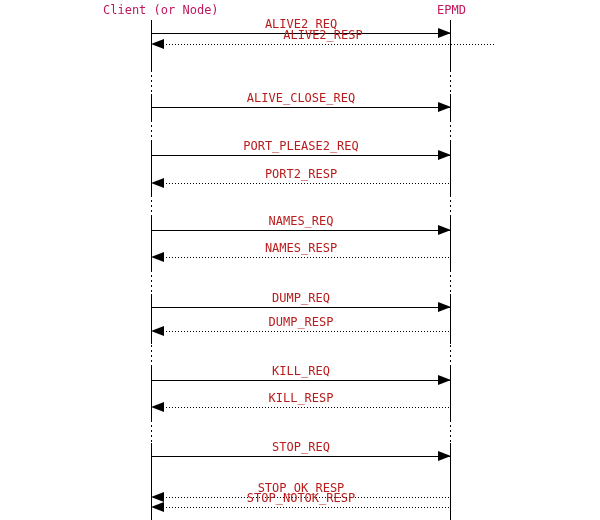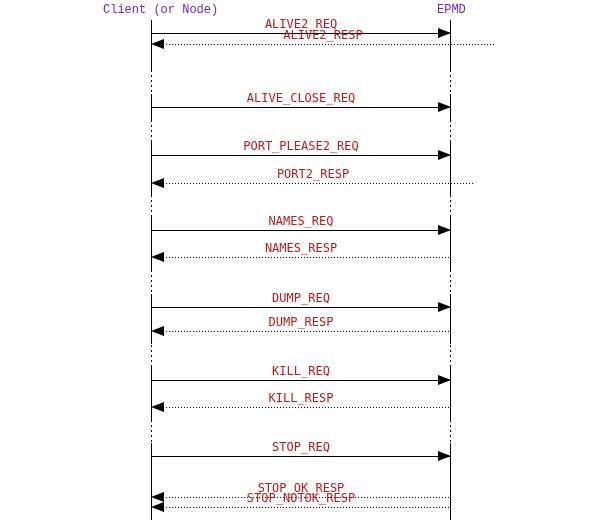--- a/index.html
+++ b/index.html
@@ -19,22 +19,21 @@
     background: #ffffff;
     color: #000000;
     overflow: hidden;
   }
   .actor {
     position: absolute;
     top: 3px;
     font-size: 12px;
     line-height: 14px;
     white-space: pre;
-    color: #6d28d9;
-    font-family: Liberation Mono, monospace;
+    color: #be185d;
   }
   .actor-left  { left: 103px; }
   .actor-right { left: 437px; }
 
   .lifeline {
     position: absolute;
     width: 1px;
   }
   .dotted-v {
     background: repeating-linear-gradient(to bottom, #000 0 2px, transparent 2px 5px);
@@ -126,21 +125,21 @@
     <div class="message" style="top: 91px;">
     <div class="msg-label">ALIVE_CLOSE_REQ</div>
     <div class="msg-line line-solid"></div>
     <div class="msg-head head-right"></div>
   </div>
     <div class="message" style="top: 139px;">
     <div class="msg-label">PORT_PLEASE2_REQ</div>
     <div class="msg-line line-solid"></div>
     <div class="msg-head head-right"></div>
   </div>
-    <div class="message" style="top: 167px; padding-left: 24px;">
+    <div class="message" style="top: 167px;">
     <div class="msg-label">PORT2_RESP</div>
     <div class="msg-line line-dotted"></div>
     <div class="msg-head head-left"></div>
   </div>
     <div class="message" style="top: 241px;">
     <div class="msg-label">NAMES_RESP</div>
     <div class="msg-line line-dotted"></div>
     <div class="msg-head head-left"></div>
   </div>
     <div class="message" style="top: 214px;">

